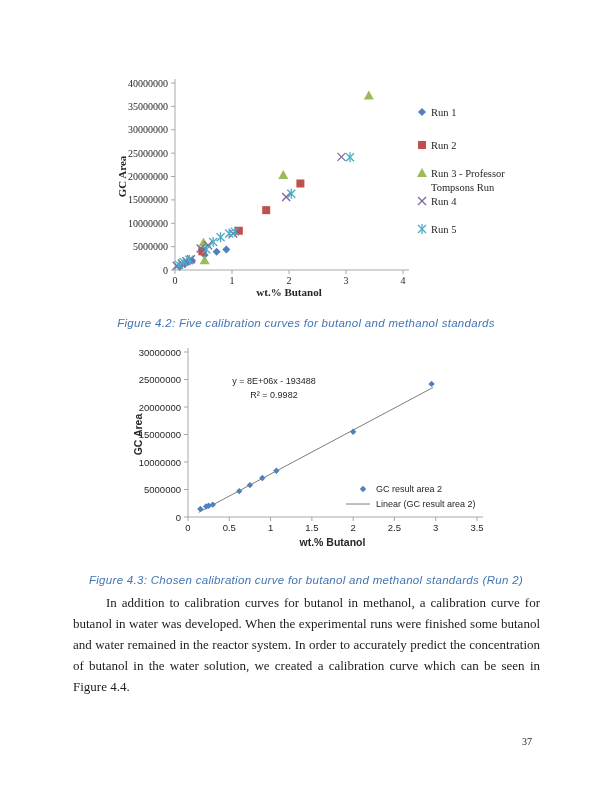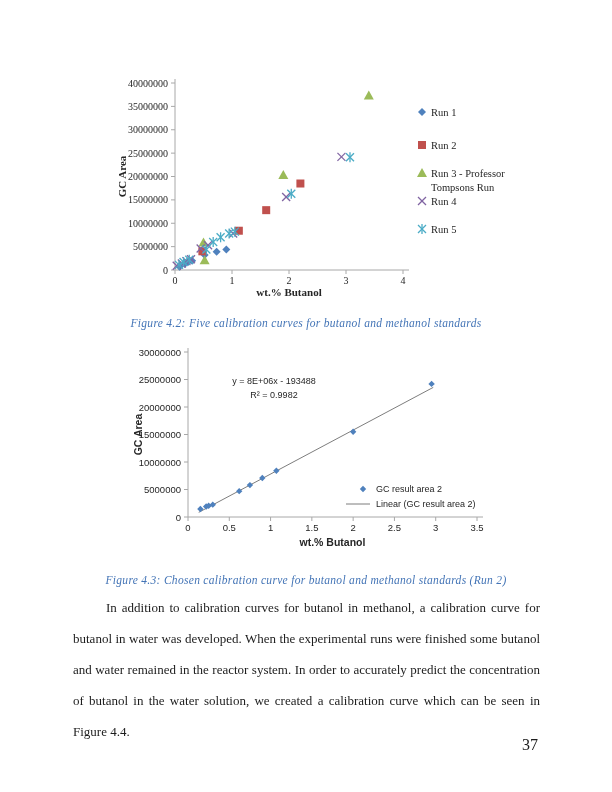--- a/index.html
+++ b/index.html
@@ -2,28 +2,28 @@
 <html><head>
 <meta charset="utf-8">
 <style>
   html,body{margin:0;padding:0;background:#ffffff;}
   .page{position:relative;width:612px;height:792px;background:#ffffff;
         font-family:"Liberation Serif",serif;overflow:hidden;}
   .figure-chart{position:absolute;display:block;}
   #chart1{left:100px;top:72px;}
   #chart2{left:100px;top:345px;}
   .caption{position:absolute;left:0;width:612px;text-align:center;
-           font-family:Liberation Serif, serif;font-style:italic;
+           font-family:Liberation Sans, sans-serif;font-style:italic;
            font-size:11.5px;letter-spacing:0.3px;color:#4374b6;}
   #caption1{top:317px;}
   #caption2{top:558px;margin-top:16px;}
   .bodytext{position:absolute;left:73px;top:576px;width:467px;
-            font-size:13px;line-height:31px;text-align:justify;
+            font-size:13px;line-height:21px;text-align:justify;
             text-indent:33px;color:#1c1c1c;margin-top:16px;}
-  .pagenum{position:absolute;left:522px;top:736px;font-size:16px;color:#1c1c1c;}
+  .pagenum{position:absolute;left:522px;top:736px;font-size:10px;color:#1c1c1c;}
 </style>
 </head>
 <body>
 
 <div class="page">
 
   <div>
     <svg id="chart1" class="figure-chart" width="460" height="235">
         <g>
           <line x1="75" y1="7" x2="75" y2="198" stroke="#a8a8a8"></line>

